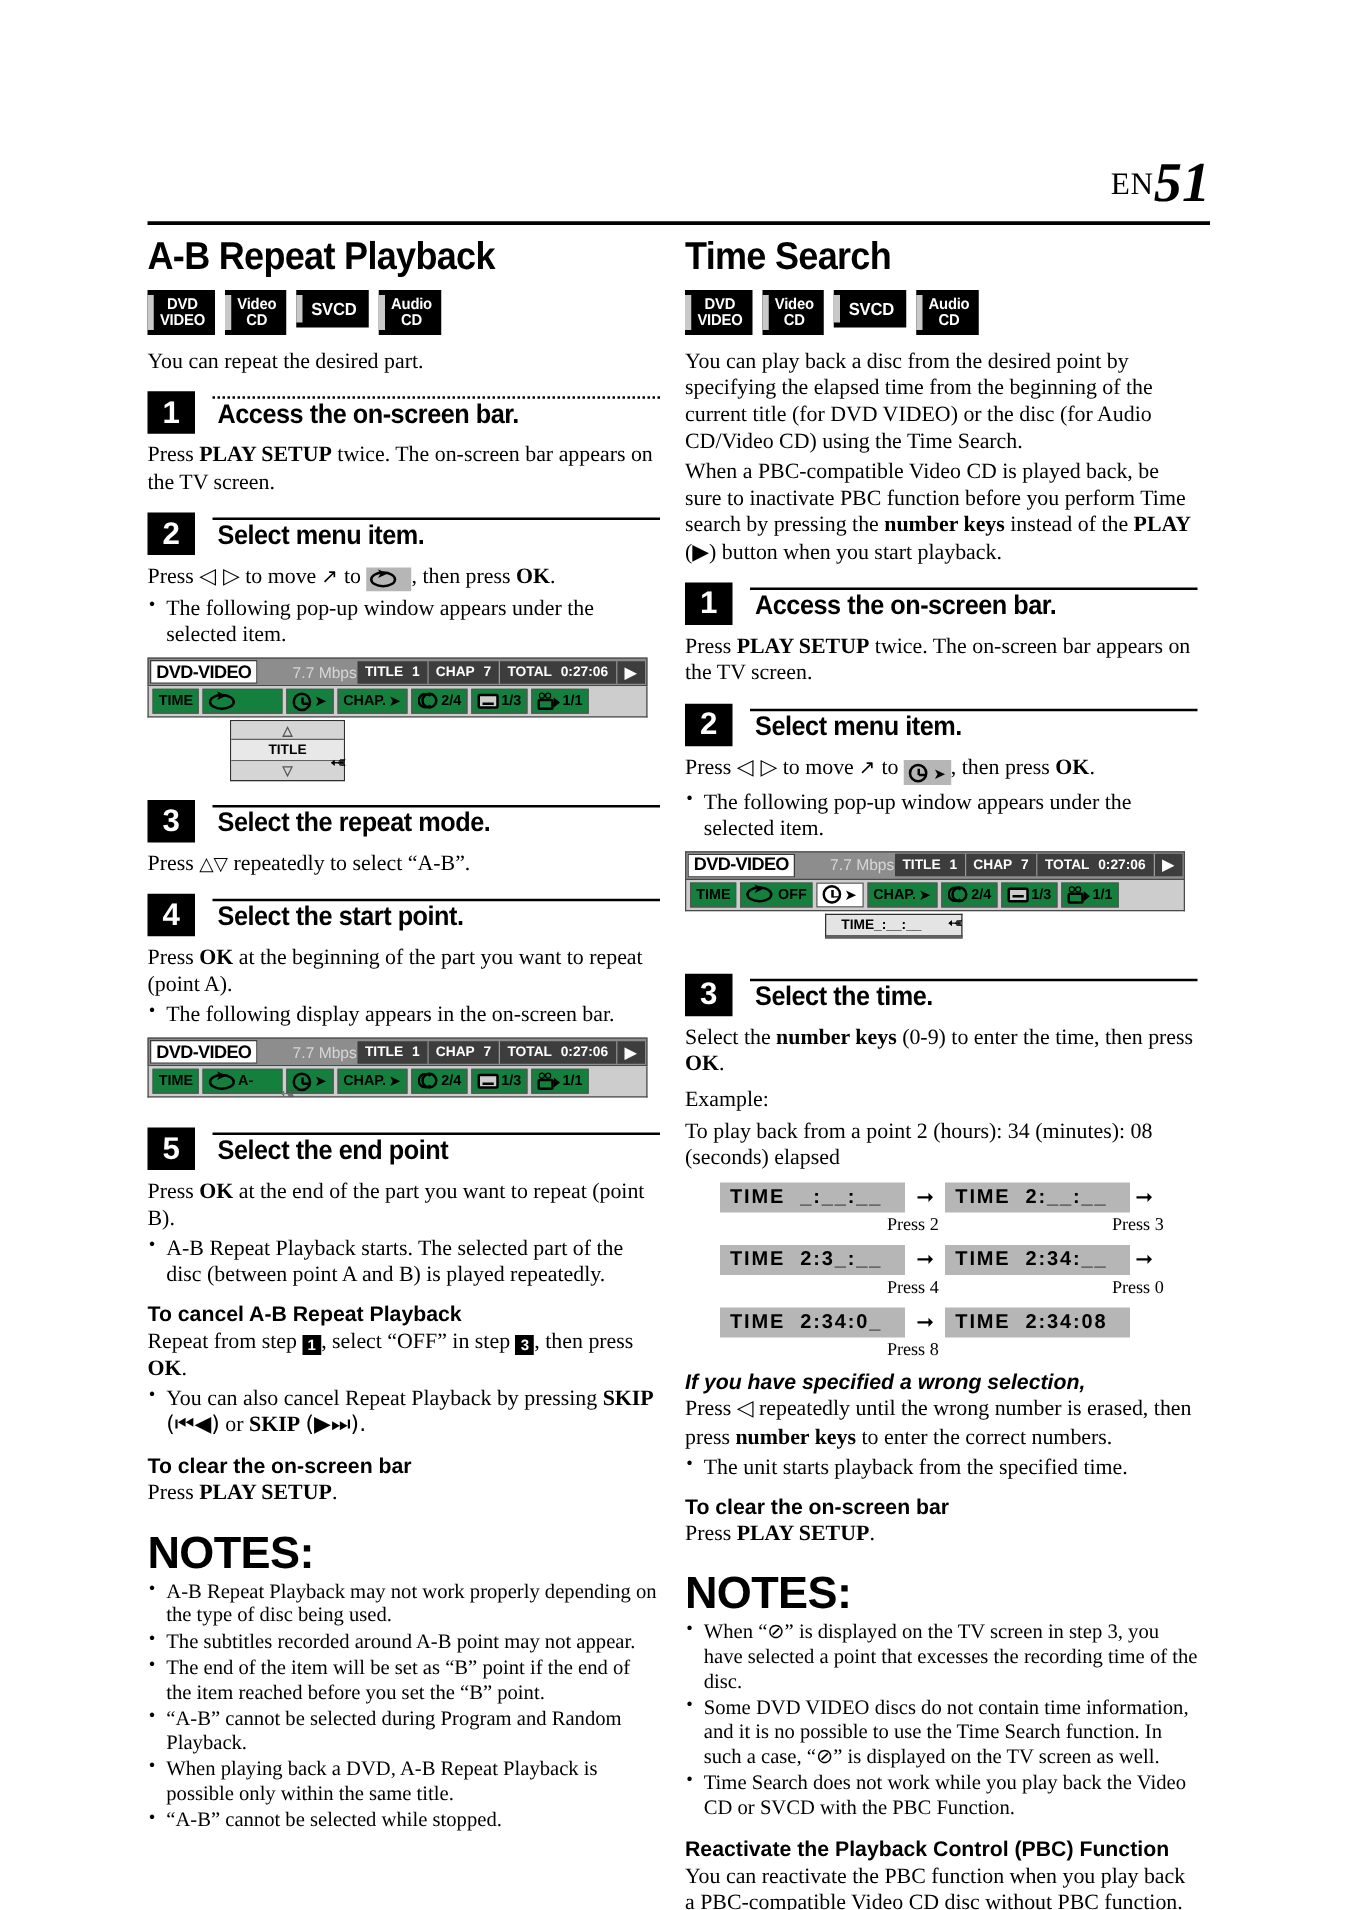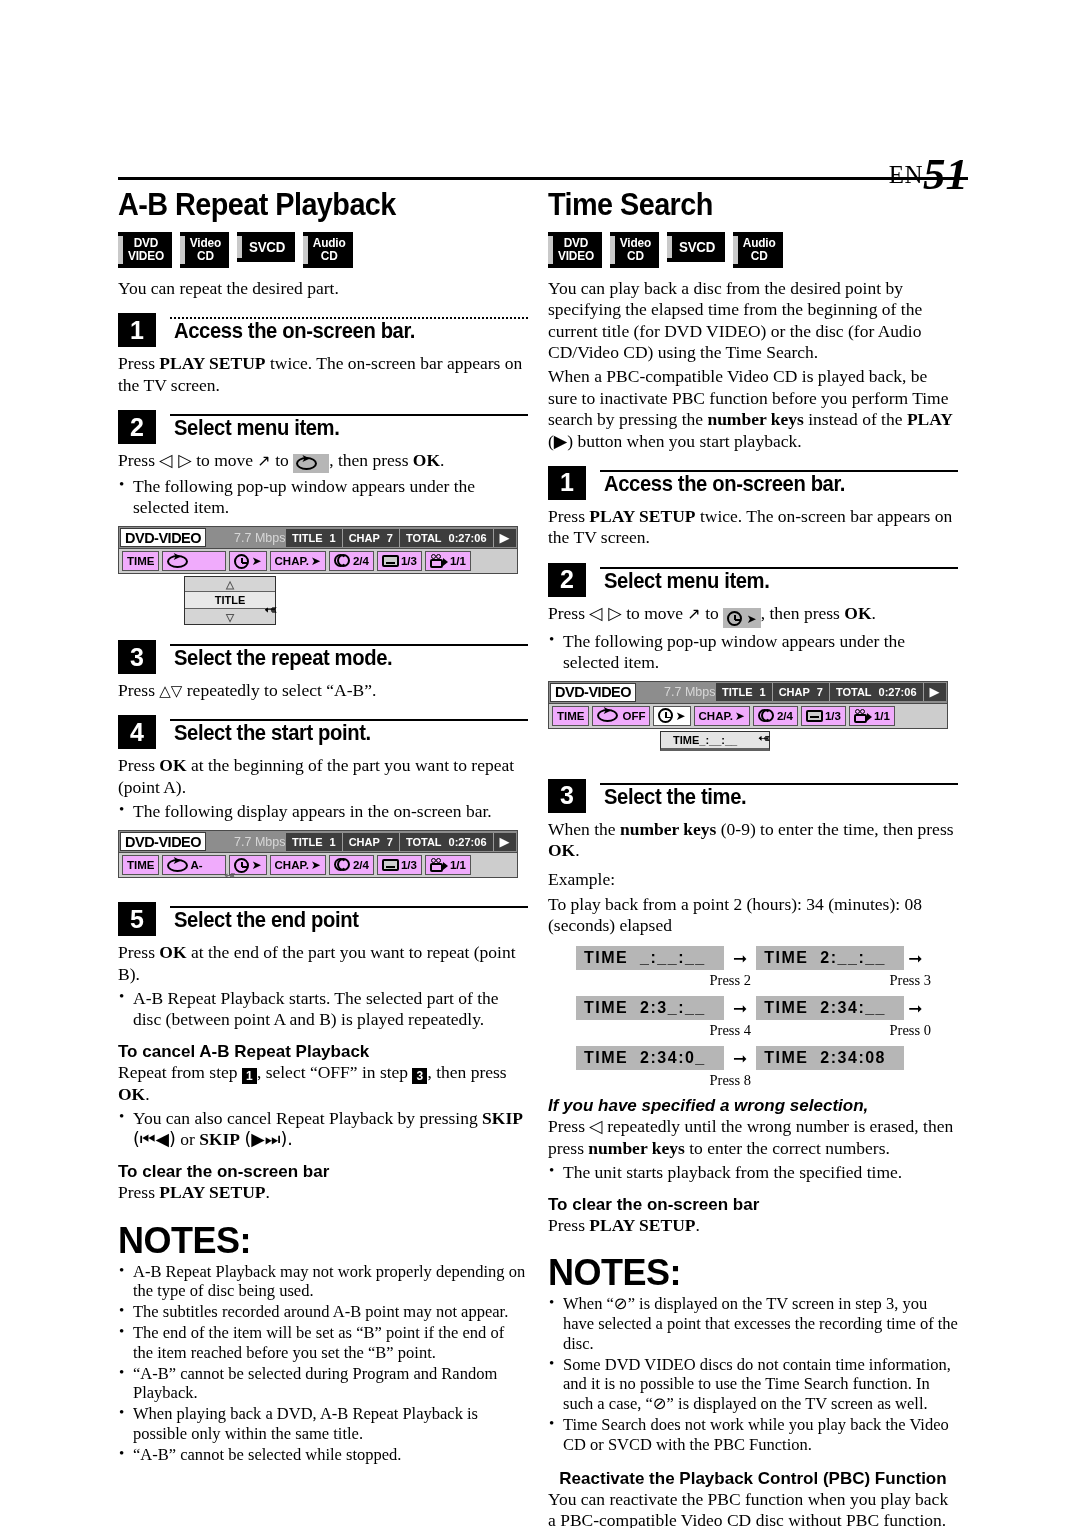--- a/index.html
+++ b/index.html
@@ -8,21 +8,21 @@
     background: #ffffff;
     font-family: "Liberation Serif", serif;
     color: #000;
     position: relative;
     overflow: hidden;
   }
   .page { position: absolute; left: 0; top: 0; width: 1080px; height: 1528px; }
 
   
   .pagehead {
-    position: absolute; left: 118px; top: 148px; width: 850px; height: 48px;
+    position: absolute; left: 118px; top: 120px; width: 850px; height: 48px;
   }
   .pagenum {
     position: absolute; right: 0; top: 0; text-align: right;
     white-space: nowrap;
   }
   .pagenum .en {
     font-family: "Liberation Serif", serif;
     font-size: 25px; letter-spacing: .5px;
     font-variant: small-caps; vertical-align: 6px;
   }
@@ -146,21 +146,21 @@
     background: #3d3d3d; color: #fff; margin: 1.5px 1.5px 1.5px 0;
     display: flex; align-items: center; justify-content: center; width: 22px;
     font-size: 13px;
   }
   .osd-row2 {
     display: flex; align-items: stretch; height: 25px;
     background: #cdcdcd; border: 1.5px solid #4a4a4a; border-top: none;
     padding: 2px 0 2px 3px; gap: 3px;
   }
   .cell {
-    background: #f0abfc; border: 1.5px solid #545454;
+    background: #15803d; border: 1.5px solid #545454;
     display: flex; align-items: center; justify-content: center;
     font-family: "Liberation Sans", sans-serif; font-weight: bold; font-size: 11.5px;
     padding: 0 4px; gap: 2px; position: relative;
   }
   .cell.sel { background: #fff; }
   .osd-spacer { flex: 1; }
 
   .ic { display: inline-block; }
   .ic-repeat { width: 21px; height: 13px; position: relative; }
   .ic-repeat .ring {
@@ -625,21 +625,21 @@
       <div class="cursor" style="left:210px; top:62px;">
           <span class="cursor-glyph cursorglyph" style="font-size:15px;">➳</span>
         </div>
     </div>
 
     <div class="step" style="margin-top:20px;">
       <div class="rule"></div>
       <div class="stepnum">3</div>
       <div class="steptitle">Select the time.</div>
     </div>
-    <p class="body"><span>When the </span><b>number keys</b><span> (0-9) to enter the time, then press </span><b>OK</b><span>.</span></p>
+    <p class="body"><span>Select the </span><b>number keys</b><span> (0-9) to enter the time, then press </span><b>OK</b><span>.</span></p>
     <p class="body" style="margin-top:8px;">Example:</p>
     <p class="body">To play back from a point 2 (hours): 34 (minutes): 08 (seconds) elapsed</p>
 
     <div class="timeflow">
       <div class="timerow">
         <span class="tbox">TIME  _:__:__</span>
         <span class="tarrow">➞</span>
         <span class="tbox">TIME  2:__:__</span>
         <span class="tarrow" style="margin-left:4px;">➞</span>
       </div>
@@ -676,20 +676,20 @@
     <h3 class="sub">To clear the on-screen bar</h3>
     <p class="body"><span>Press </span><b>PLAY SETUP</b><span>.</span></p>
 
     <h2 class="notes">NOTES:</h2>
     <ul class="bullets small">
       <li>When “⊘” is displayed on the TV screen in step 3, you have selected a point that excesses the recording time of the disc.</li>
       <li>Some DVD VIDEO discs do not contain time information, and it is no possible to use the Time Search function. In such a case, “⊘” is displayed on the TV screen as well.</li>
       <li>Time Search does not work while you play back the Video CD or SVCD with the PBC Function.</li>
     </ul>
 
-    <h3 class="sub" style="margin-top:14px;text-align:center;">Reactivate the Playback Control (PBC) Function</h3>
+    <h3 class="sub" style="margin-top:14px;">Reactivate the Playback Control (PBC) Function</h3>
     <p class="body">You can reactivate the PBC function when you play back a PBC-compatible Video CD disc without PBC function.</p>
     <ul class="bullets">
       <li><span>Press </span><b>TOP MENU</b><span> during playback.</span></li>
     </ul>
   </div>
 
 </div>
 
 </body></html>

